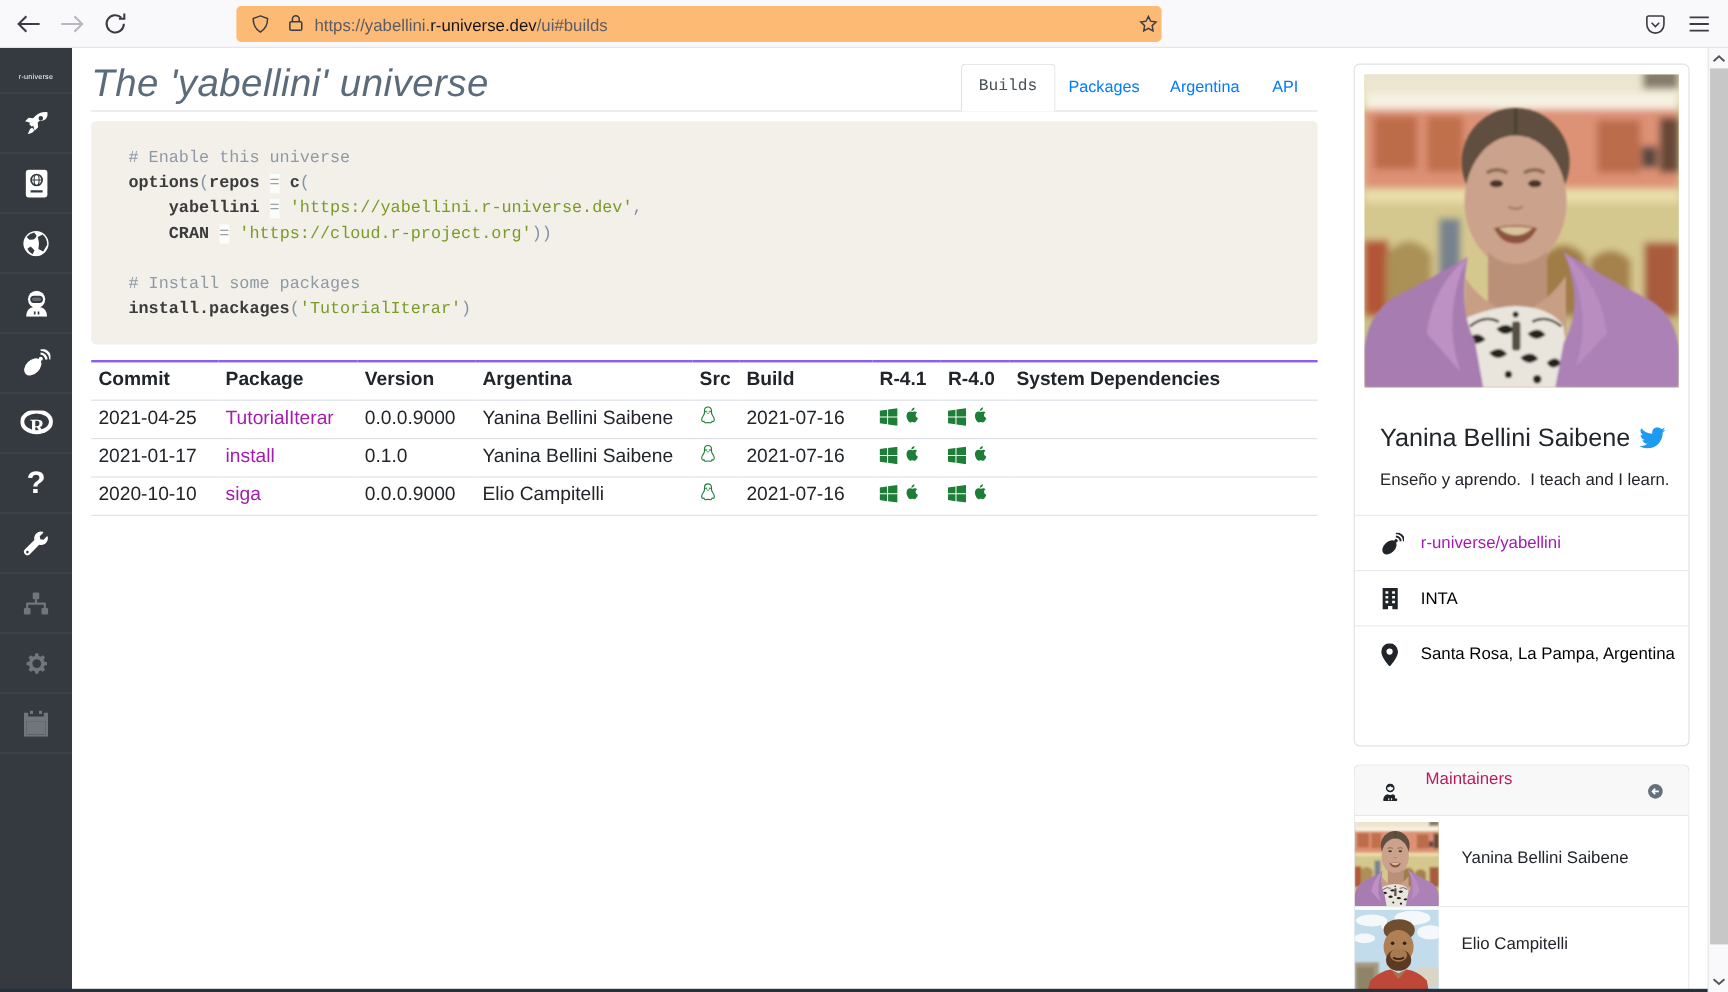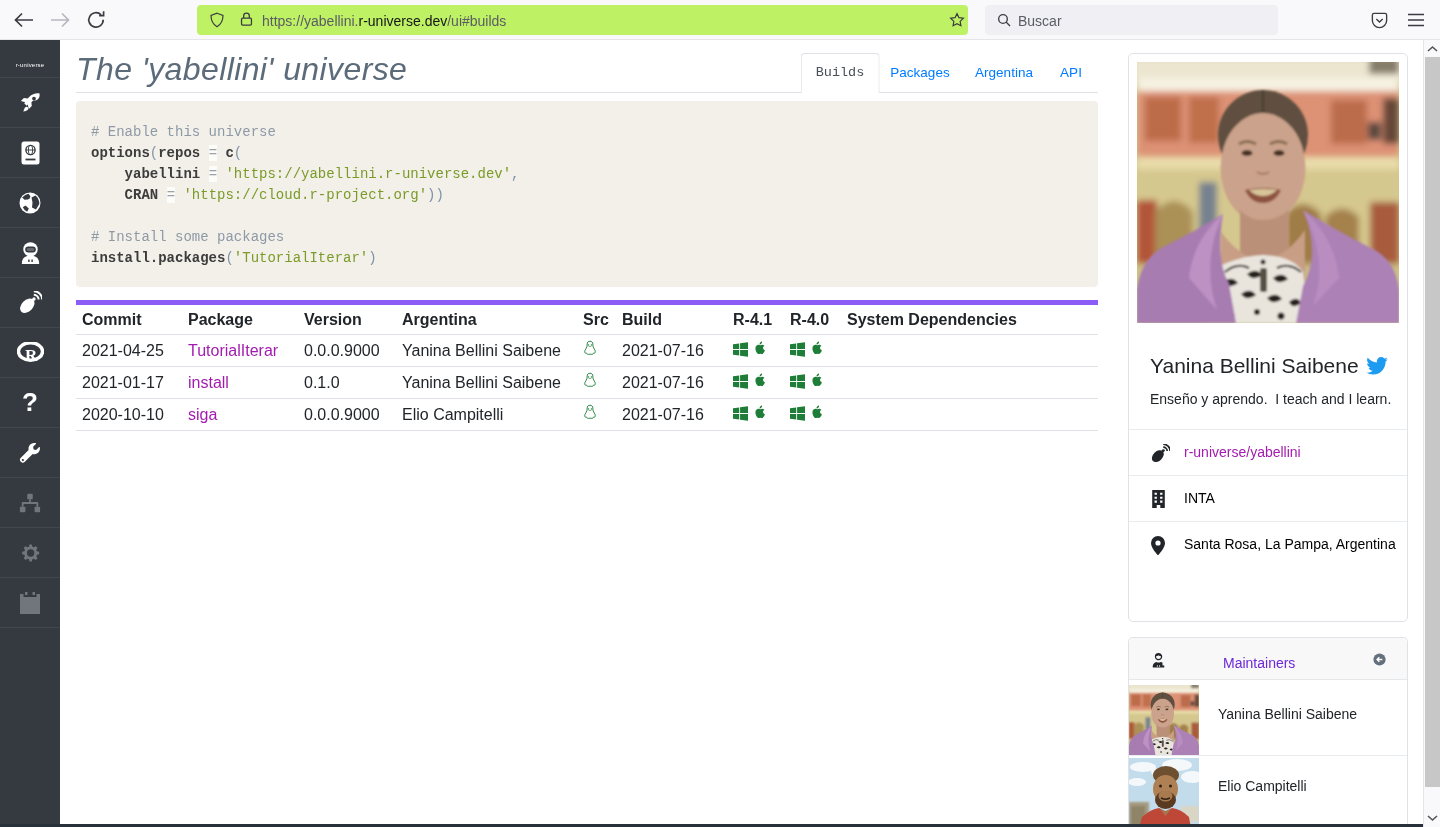--- a/index.html
+++ b/index.html
@@ -1,57 +1,57 @@
 <!DOCTYPE html>
 <html><head>
 <meta charset="utf-8">
 <style>
 * { margin:0; padding:0; box-sizing:border-box; }
 html,body { width:1440px; height:827px; overflow:hidden; font-family:"Liberation Sans",sans-serif; background:#fff; }
 #chrome { position:absolute; top:0; left:0; width:1440px; height:40px; background:#f9f9fb; border-bottom:1px solid #e4e4e9; }
 .navbtn { position:absolute; top:8px; width:24px; height:24px; }
-#urlbar { position:absolute; left:197px; top:5px; width:771px; height:30px; background:#bef264; border-radius:4px; }
+#urlbar { position:absolute; left:197px; top:5px; width:771px; height:30px; background:#fdba74; border-radius:4px; }
 #urltext { position:absolute; left:65px; top:8px; font-size:14px; color:#5b5b66; white-space:nowrap; }
 #urltext b { color:#15141a; font-weight:normal; }
 #searchbar { position:absolute; left:985px; top:5px; width:293px; height:30px; background:#f0f0f4; border-radius:4px; }
 #searchbar span { position:absolute; left:33px; top:8px; font-size:14px; color:#5b5b66; }
 #sidebar { position:absolute; top:40px; left:0; width:60px; height:787px; background:#343a40; }
 .scell { position:absolute; left:0; width:60px; height:50px; border-top:1px solid #42484e; display:flex; align-items:center; justify-content:center; }
 #scroll { position:absolute; top:40px; right:0; width:17px; height:787px; background:#f9f9fb; border-left:1px solid #e5e5e8; }
 #sthumb { position:absolute; top:17px; left:1px; width:16px; height:730px; background:#c7c7c7; }
 #footerline { position:absolute; top:824px; left:0; width:1423px; height:3px; background:#283139; }
 
 #main { position:absolute; top:40px; left:60px; width:1363px; height:787px; background:#fff; }
 #title { position:absolute; left:16px; top:11px; font-size:32px; letter-spacing:0.4px; font-style:italic; color:#5c6b7a; }
 #titleline { position:absolute; left:16px; top:52px; width:1022px; height:1px; background:#dee2e6; }
 .tab { position:absolute; top:13px; height:40px; line-height:40px; font-size:13.5px; color:#007bff; transform:translateX(-50%); }
 .tab.active { color:#495057; background:#fff; border:1px solid #dee2e6; border-bottom:none; border-radius:4px 4px 0 0; z-index:2; padding:0 14px; line-height:38px;font-family:Liberation Mono, monospace; }
-#codeblock { position:absolute; left:16px; top:61px; width:1022px; height:186px; background:#f3f0ea; border-radius:4px; font-family:"Liberation Mono",monospace; font-size:14px; line-height:21px; padding:21px 0 0 15px; white-space:pre; color:#404040; }
+#codeblock { position:absolute; left:16px; top:61px; width:1022px; height:186px; background:#f3f0ea; border-radius:4px; font-family:"Liberation Mono",monospace; font-size:14px; line-height:21px; padding:21px 0 0 31px; white-space:pre; color:#404040; }
 .cm { color:#8e99a6; }
 .pu { color:#8093a8; }
 .st { color:#7a9b28; }
 .bo { font-weight:bold; color:#3c3c3c; }
 .eq { color:#9aa2ac; background:#fcfcf9; }
 #tablewrap { position:absolute; left:16px; top:260px; width:1022px; }
 table { border-collapse:collapse; width:1022px; font-size:16px; table-layout:fixed; }
-th { text-align:left; font-weight:bold; color:#212529; border-top:5px solid #8b5cf6; border-bottom:1px solid #dee2e6; padding:0 6px; height:32px; }
+th { text-align:left; font-weight:bold; color:#212529; border-top:2px solid #8b5cf6; border-bottom:1px solid #dee2e6; padding:0 6px; height:32px; }
 td { border-bottom:1px solid #dee2e6; padding:0 6px; color:#212529; height:32px; }
 a { color:#a21caf; text-decoration:none; }
 
 .card { position:absolute; background:#fff; border:1px solid #dfe3e7; border-radius:5px; }
 #pcard { left:1068px; top:13px; width:280px; height:569px; }
 #photo { position:absolute; left:8px; top:8px; width:262px; height:261px; }
 #pname { position:absolute; left:21px; top:300px; font-size:21px; color:#212529; white-space:nowrap; }
 #pbio { position:absolute; left:21px; top:337px; font-size:14px; color:#212529; white-space:nowrap; }
 .plitem { position:absolute; left:0; width:278px; height:46px; border-top:1px solid #e9ecef; }
 .plitem .ic { position:absolute; left:22px; top:14px; width:18px; height:18px; }
 .plitem .tx { position:absolute; left:55px; top:14px; font-size:14px; white-space:nowrap; }
 #mcard { left:1068px; top:597px; width:280px; height:190px; border-bottom:none; border-radius:5px 5px 0 0; }
 #mhead { position:absolute; left:0; top:0; width:278px; height:42px; background:#f8f8f8; border-bottom:1px solid #e5e8eb; border-radius:5px 5px 0 0; }
-#mhead .mt { position:absolute; left:59px; top:17px; font-size:14px; color:#6d28d9;margin-left:35px; }
+#mhead .mt { position:absolute; left:59px; top:2px; font-size:14px; color:#be185d; }
 .mrow { position:absolute; left:0; width:278px; }
 .mthumb { position:absolute; left:0px; top:4px; width:70px; height:70px; }
 .mrow .nm { position:absolute; left:89px; top:25px; font-size:14px; color:#212529; white-space:nowrap; }
 </style>
 </head>
 <body>
 
 <div id="chrome">
   <svg class="navbtn" style="left:12px" viewBox="0 0 24 24" fill="none" stroke="#3b3b43" stroke-width="1.7">
       <path d="M21 12H4M10 5.5L3.5 12l6.5 6.5"></path>
@@ -68,27 +68,20 @@
         <path d="M12 3l8 3c0 7-3 12-8 15-5-3-8-8-8-15z"></path>
       </svg>
     <svg style="position:absolute;left:41px;top:6px" width="17" height="17" viewBox="0 0 24 24" fill="none" stroke="#3b3b43" stroke-width="1.8">
         <rect x="5" y="10" width="14" height="10" rx="1.5"></rect>
         <path d="M8 10V7a4 4 0 0 1 8 0v3"></path>
       </svg>
     <div id="urltext"><span>https://yabellini.</span><b>r-universe.dev</b><span>/ui#builds</span></div>
     <svg style="position:absolute;right:2px;top:6px" width="18" height="18" viewBox="0 0 24 24" fill="none" stroke="#3b3b43" stroke-width="1.6">
         <path d="M12 3.5l2.6 5.4 5.9.8-4.3 4.1 1 5.8-5.2-2.8-5.2 2.8 1-5.8L3.5 9.7l5.9-.8z"></path>
       </svg>
-  </div>
-  <div id="searchbar">
-    <svg style="position:absolute;left:11px;top:7px" width="16" height="16" viewBox="0 0 24 24" fill="none" stroke="#3b3b43" stroke-width="2">
-        <circle cx="10.5" cy="10.5" r="6.5"></circle>
-        <path d="M15.5 15.5L21 21"></path>
-      </svg>
-    <span>Buscar</span>
   </div>
   <svg style="position:absolute;left:1370px;top:11px" width="19" height="19" viewBox="0 0 24 24" fill="none" stroke="#3b3b43" stroke-width="1.7">
       <path d="M3 5a2 2 0 0 1 2-2h14a2 2 0 0 1 2 2v7a9 9 0 0 1-18 0z"></path>
       <path d="M8 10l4 4 4-4"></path>
     </svg>
   <svg style="position:absolute;left:1407px;top:12px" width="18" height="16" viewBox="0 0 18 16" stroke="#3b3b43" stroke-width="1.6">
       <path d="M1 2.5h16M1 8h16M1 13.5h16"></path>
     </svg>
 </div>
 

